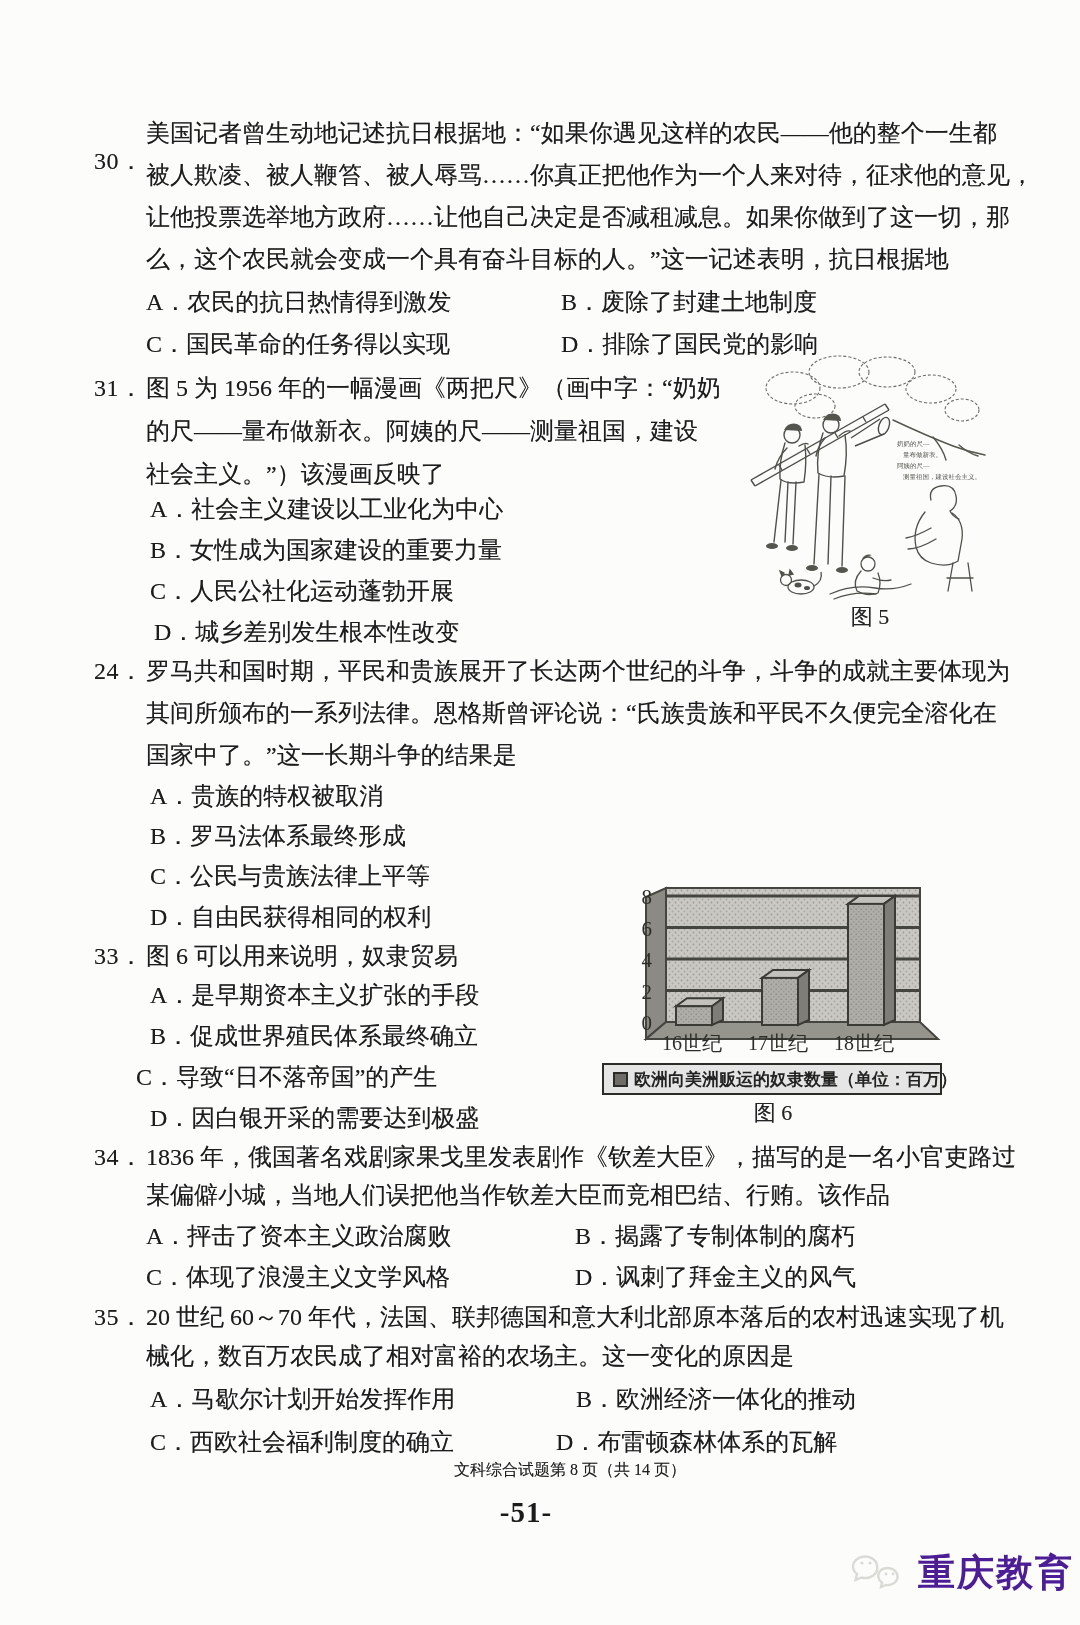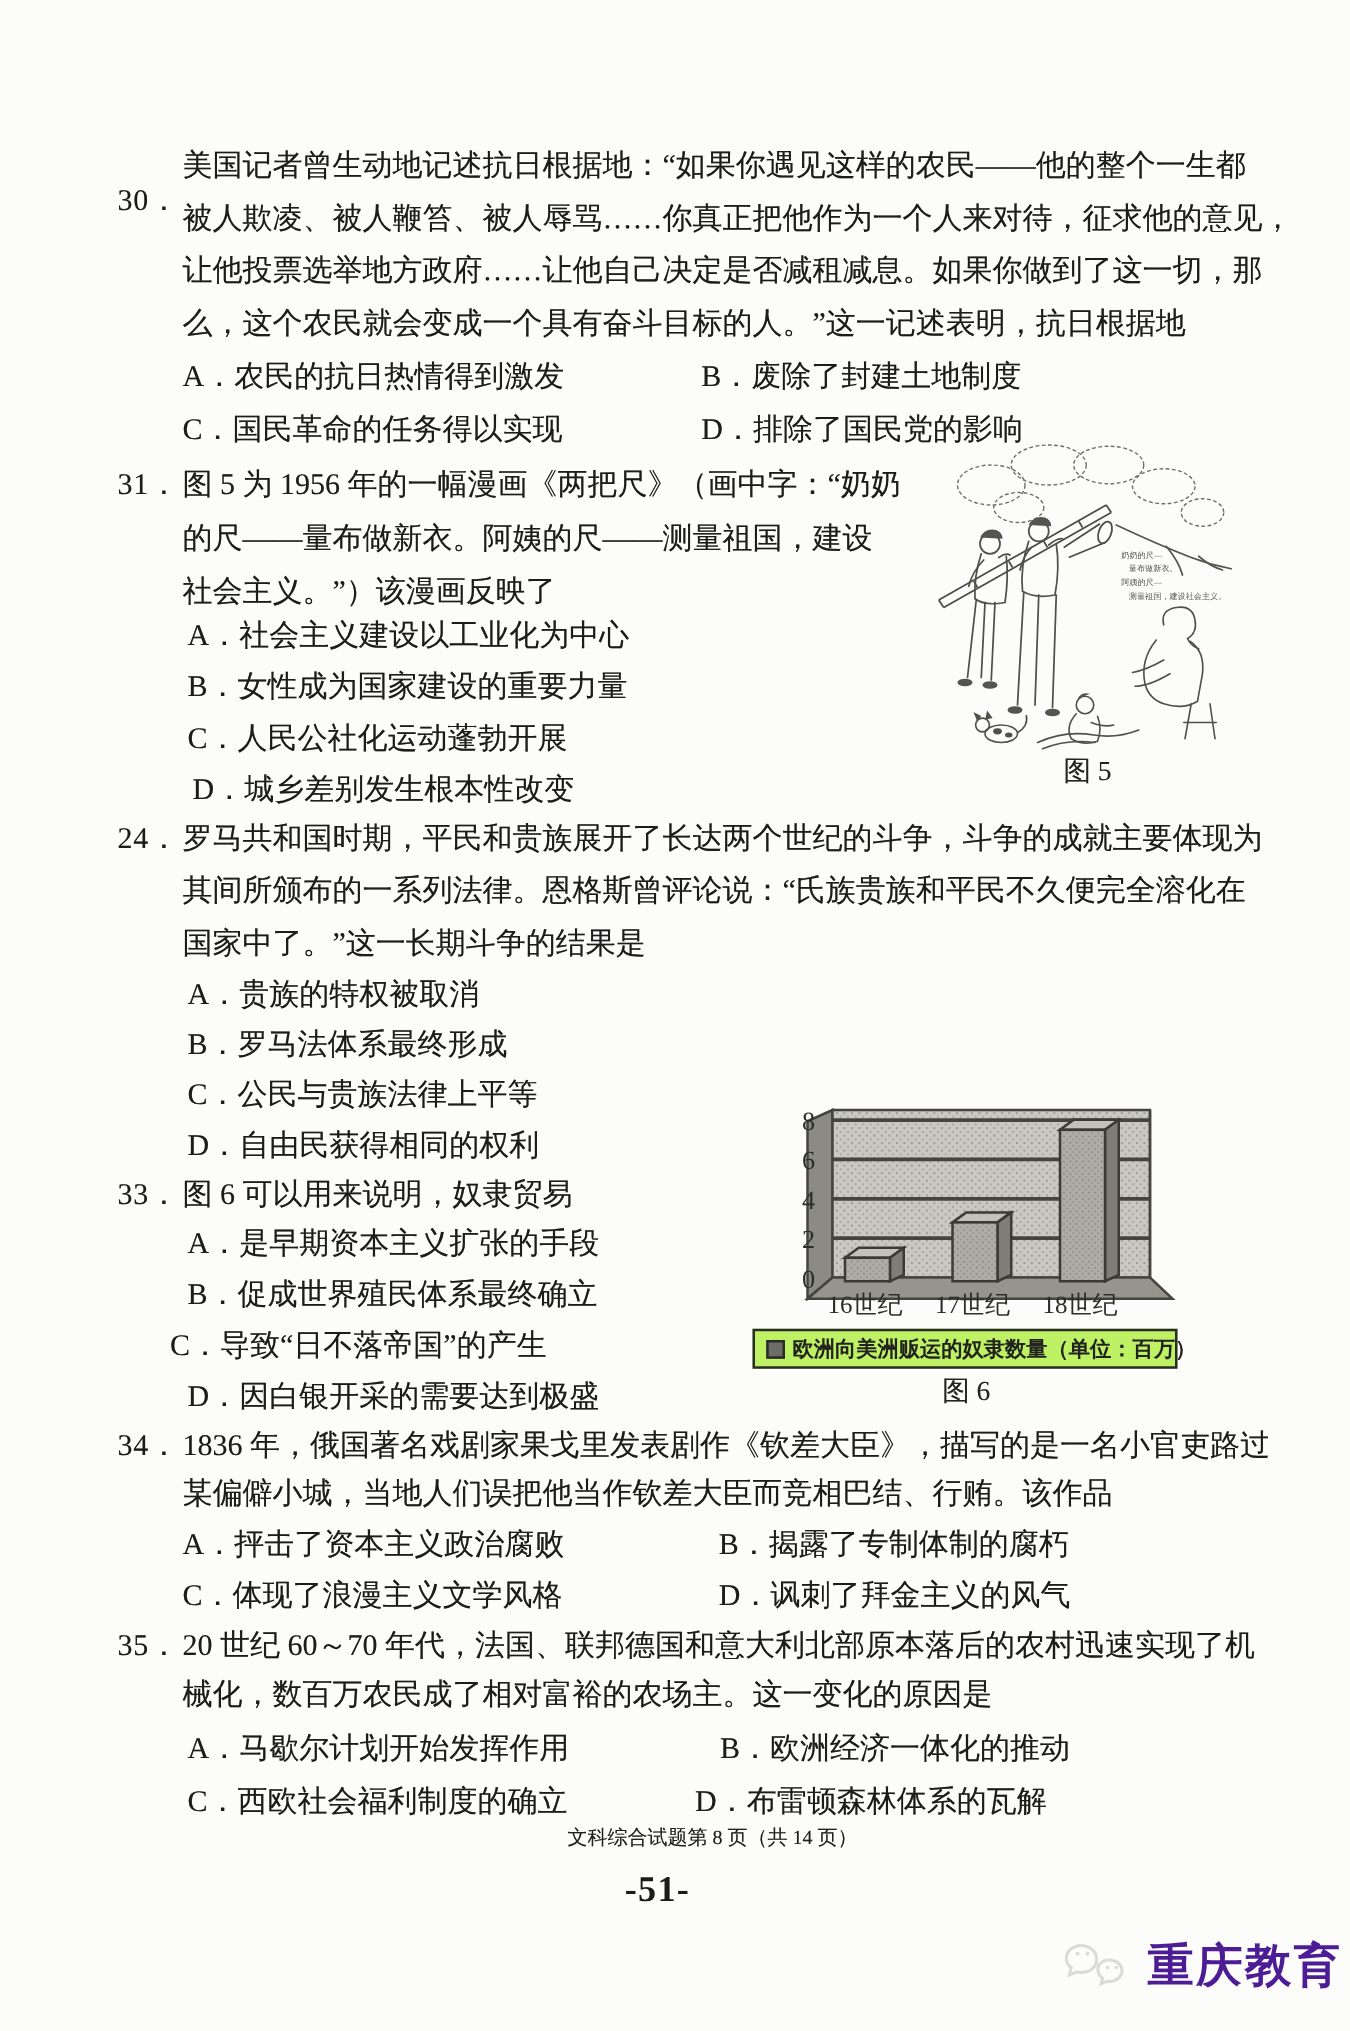--- a/index.html
+++ b/index.html
@@ -27,21 +27,21 @@
     color:#242424;
     text-shadow:0 0 0.5px rgba(25,25,25,0.4);
     text-align:center;
   }
   #legend-box{
     position:absolute;
     left:602px;top:1063px;
     width:340px;height:32px;
     box-sizing:border-box;
     border:2px solid #2b2b28;
-    background:#bef264;
+    background:#e5e5e5;
     display:flex;align-items:center;
     padding-left:9px;
   }
   #legend-box .marker{
     width:11px;height:11px;
     background:#6d6c67;
     border:2px solid #2b2b28;
     margin-right:6px;
     flex:0 0 auto;
   }

